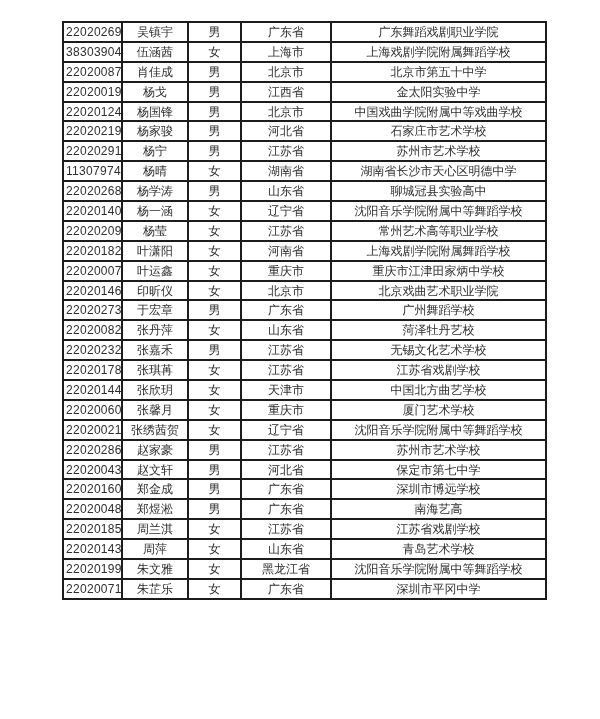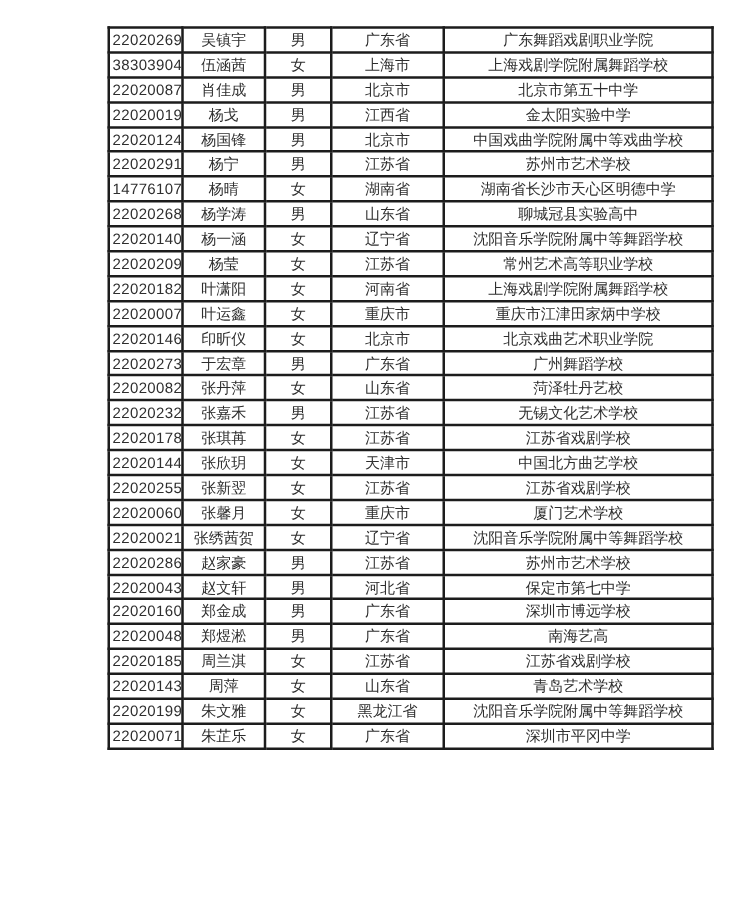--- a/index.html
+++ b/index.html
@@ -15,21 +15,20 @@
     color: #2e2e2e;
     overflow: hidden;
   }
   .roster-table {
     position: absolute;
     left: 62px;
     top: 21px;
     width: 483px;
     border-collapse: collapse;
     table-layout: fixed;
-    margin-left: 24px;
   }
   .roster-table td {
     border: 2px solid #1c1c1c;
     height: 17.9px;
     padding: 0 2px;
     font-size: 12px;
     line-height: 1;
     text-align: center;
     vertical-align: middle;
     white-space: nowrap;
@@ -86,28 +85,35 @@
         <td class="cell-school">金太阳实验中学</td>
       </tr>
       <tr>
         <td class="cell-id">22020124</td>
         <td class="cell-name">杨国锋</td>
         <td class="cell-gender">男</td>
         <td class="cell-province">北京市</td>
         <td class="cell-school">中国戏曲学院附属中等戏曲学校</td>
       </tr>
       <tr>
+        <td class="cell-id">22020219</td>
+        <td class="cell-name">杨家骏</td>
+        <td class="cell-gender">男</td>
+        <td class="cell-province">河北省</td>
+        <td class="cell-school">石家庄市艺术学校</td>
+      </tr>
+      <tr>
         <td class="cell-id">22020291</td>
         <td class="cell-name">杨宁</td>
         <td class="cell-gender">男</td>
         <td class="cell-province">江苏省</td>
         <td class="cell-school">苏州市艺术学校</td>
       </tr>
       <tr>
-        <td class="cell-id">14776107</td>
+        <td class="cell-id">11307974</td>
         <td class="cell-name">杨晴</td>
         <td class="cell-gender">女</td>
         <td class="cell-province">湖南省</td>
         <td class="cell-school">湖南省长沙市天心区明德中学</td>
       </tr>
       <tr>
         <td class="cell-id">22020268</td>
         <td class="cell-name">杨学涛</td>
         <td class="cell-gender">男</td>
         <td class="cell-province">山东省</td>
@@ -175,27 +181,20 @@
         <td class="cell-gender">女</td>
         <td class="cell-province">江苏省</td>
         <td class="cell-school">江苏省戏剧学校</td>
       </tr>
       <tr>
         <td class="cell-id">22020144</td>
         <td class="cell-name">张欣玥</td>
         <td class="cell-gender">女</td>
         <td class="cell-province">天津市</td>
         <td class="cell-school">中国北方曲艺学校</td>
-      </tr>
-      <tr>
-        <td class="cell-id">22020255</td>
-        <td class="cell-name">张新翌</td>
-        <td class="cell-gender">女</td>
-        <td class="cell-province">江苏省</td>
-        <td class="cell-school">江苏省戏剧学校</td>
       </tr>
       <tr>
         <td class="cell-id">22020060</td>
         <td class="cell-name">张馨月</td>
         <td class="cell-gender">女</td>
         <td class="cell-province">重庆市</td>
         <td class="cell-school">厦门艺术学校</td>
       </tr>
       <tr>
         <td class="cell-id">22020021</td>

